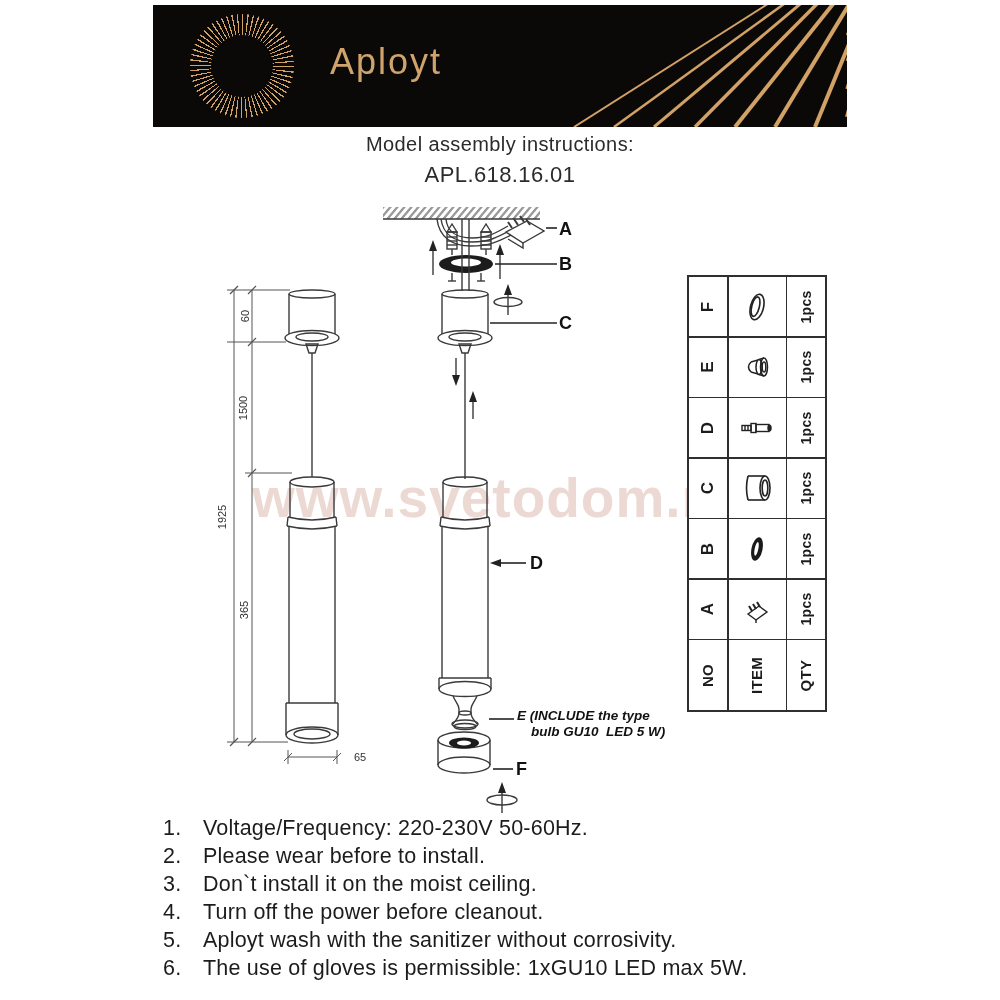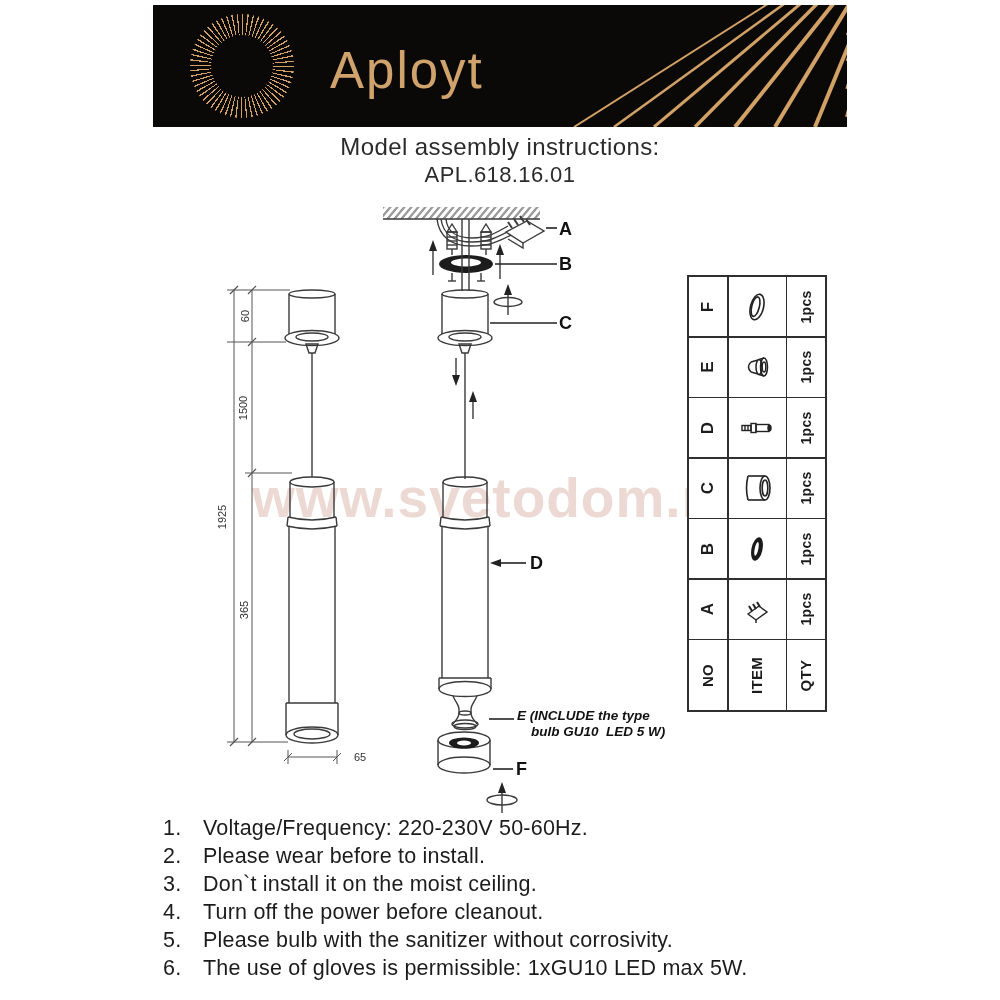--- a/index.html
+++ b/index.html
@@ -5,25 +5,25 @@
   html,body{margin:0;padding:0;}
   body{width:1000px;height:1000px;position:relative;background:#fff;
        font-family:"Liberation Sans",sans-serif;color:#1c1c1c;overflow:hidden;}
 
   
   .banner{position:absolute;left:153px;top:5px;width:694px;height:122px;background:#0b0908;overflow:hidden;}
   .sunburst{position:absolute;left:37px;top:9px;width:104px;height:104px;border-radius:50%;
     background:repeating-conic-gradient(#d2a166 0deg 1.6deg,transparent 1.6deg 6deg);}
   .sunburst::after{content:"";position:absolute;left:23px;top:23px;width:58px;height:58px;
     border-radius:50%;background:#0b0908;box-shadow:0 0 0 2px #0b0908;}
-  .brand{position:absolute;left:177px;top:36px;font-size:51px;letter-spacing:2px;color:#cfa36b;font-weight:400;}
+  .brand{position:absolute;left:177px;top:36px;font-size:36px;letter-spacing:2px;color:#cfa36b;font-weight:400;}
   .rays{position:absolute;left:0;top:0;}
 
   
-  .title1{position:absolute;left:0;top:133px;width:1000px;text-align:center;font-size:24px;color:#2b2b2b;letter-spacing:.4px;}
+  .title1{position:absolute;left:0;top:133px;width:1000px;text-align:center;font-size:20px;color:#2b2b2b;letter-spacing:.4px;}
   .title2{position:absolute;left:0;top:162px;width:1000px;text-align:center;font-size:22px;color:#2b2b2b;letter-spacing:.4px;}
 
   
   .watermark{position:absolute;left:252px;top:466px;font-size:55px;font-weight:bold;
     color:#ecd9d3;letter-spacing:1px;z-index:1;white-space:nowrap;}
 
   
   .diagram{position:absolute;left:0;top:195px;width:1000px;height:625px;z-index:2;}
   .plabel{position:absolute;font-weight:bold;font-size:18px;color:#111;z-index:3;}
   .dimlabel{position:absolute;font-size:11px;color:#333;z-index:3;
@@ -381,19 +381,19 @@
   <div class="inst-row">
     <span class="inst-num">3.</span>
     <span>Don`t install it on the moist ceiling.</span>
   </div>
   <div class="inst-row">
     <span class="inst-num">4.</span>
     <span>Turn off the power before cleanout.</span>
   </div>
   <div class="inst-row">
     <span class="inst-num">5.</span>
-    <span>Please bulb with the sanitizer without corrosivity.</span>
+    <span>Aployt wash with the sanitizer without corrosivity.</span>
   </div>
   <div class="inst-row">
     <span class="inst-num">6.</span>
     <span>The use of gloves is permissible: 1xGU10 LED max 5W.</span>
   </div>
 </div>
 
 </body></html>

